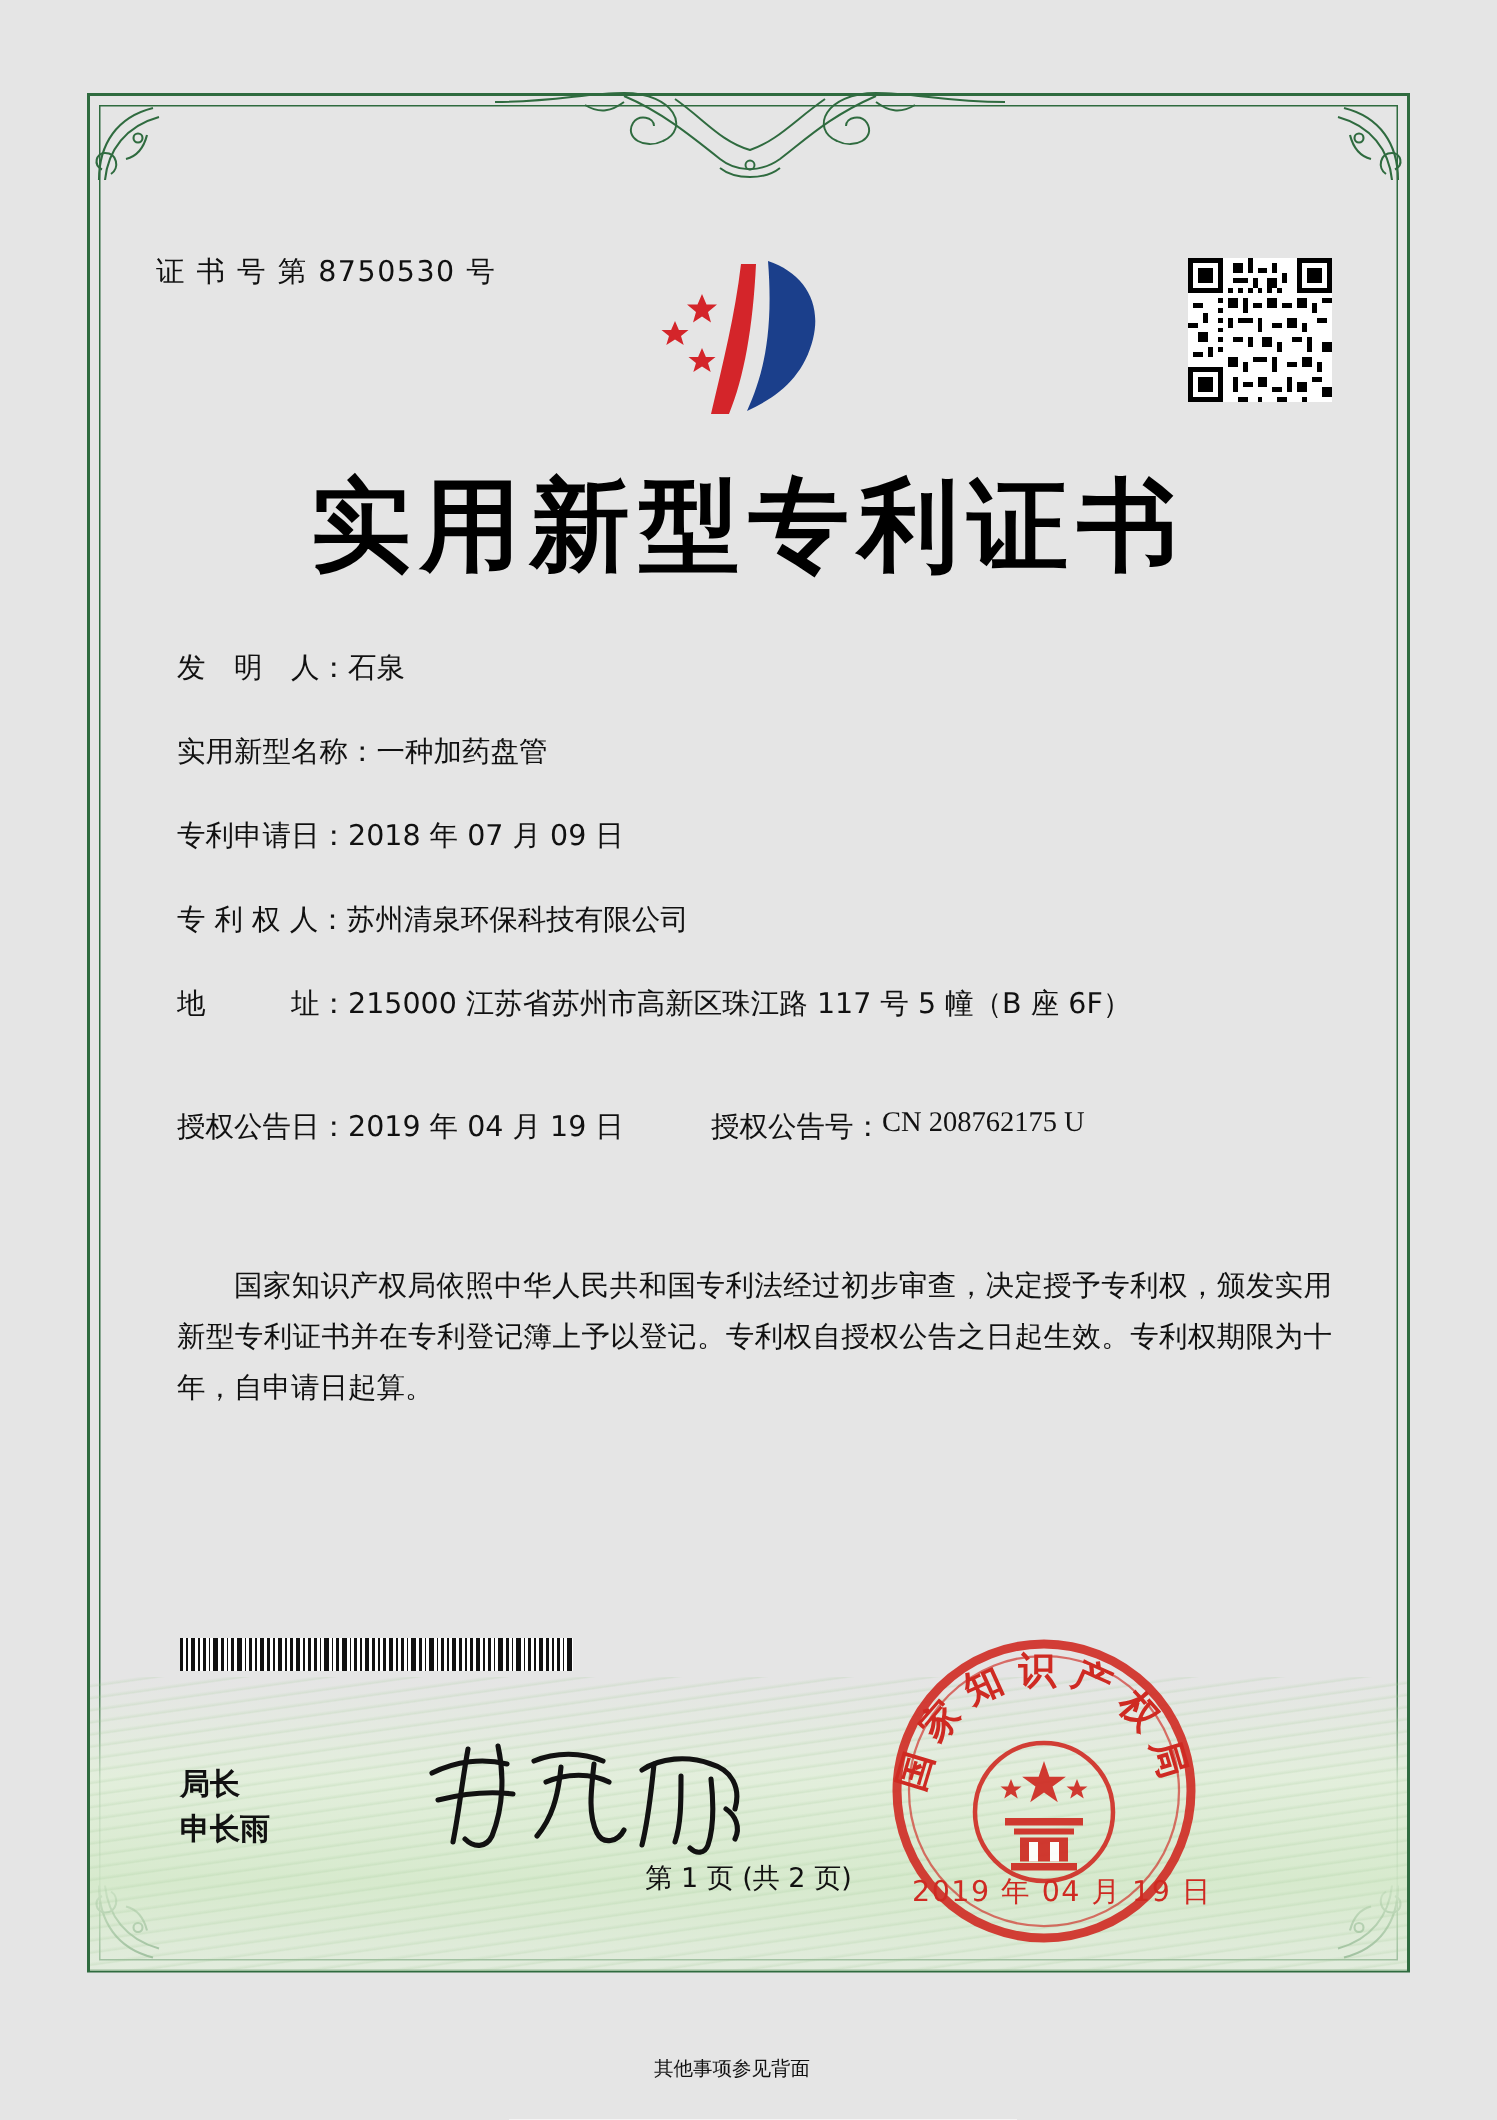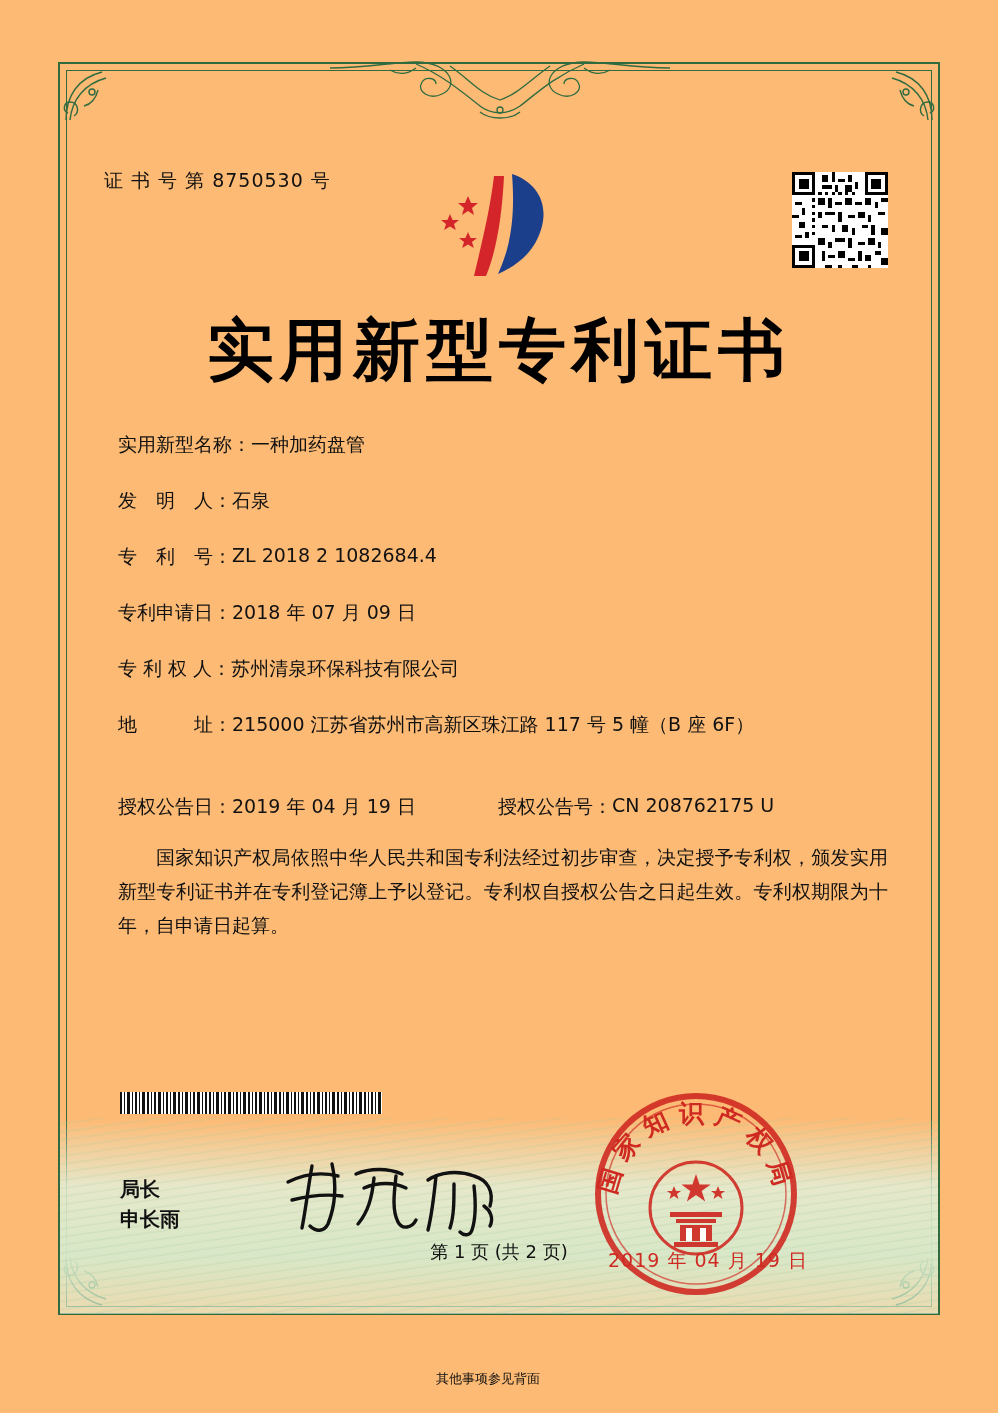--- a/index.html
+++ b/index.html
@@ -14,21 +14,21 @@
     color: #111;
     position: relative;
     overflow: hidden;
   }
 
   .page {
     position: absolute;
     left: 0; top: 0;
     width: 998px;
     height: 1413px;
-    background: #fdba74;
+    background: #e5e5e5;
   }
 
   
   .border-outer {
     position: absolute;
     left: 58px; top: 62px;
     width: 882px; height: 1253px;
     border: 2px solid #2f6b3f;
     box-sizing: border-box;
   }
@@ -147,21 +147,21 @@
   .grant-row {
     position: relative;
     height: 56px;
     font-size: 19px;
     font-family: "DejaVu Sans", "Liberation Sans", sans-serif;
     white-space: nowrap;
     margin-top: 26px;
   }
   .grant-second {
     position: absolute;
-    left: 380px; top: 0;
+    left: 356px; top: 0; font-family: Liberation Serif, serif;
   }
 
   
   .paras {
     position: absolute;
     left: 118px; top: 840px;
     width: 770px;
     font-size: 19px;
     line-height: 34px;
     font-family: "DejaVu Sans", "Liberation Sans", sans-serif;
@@ -396,30 +396,27 @@
           <rect x="23" y="28" width="1" height="1"></rect>
       </g>
     </svg>
   </div>
 
   <div class="title">实用新型专利证书</div>
 
   <div class="fields">
 
     <div class="field-row">
+      <span class="field-label">发　明　人：</span><span class="field-value">石泉</span>
+    </div>
+
+    <div class="field-row">
       <span class="field-label">实用新型名称：</span><span class="field-value">一种加药盘管</span>
     </div>
 
-    <div class="field-row">
-      <span class="field-label">发　明　人：</span><span class="field-value">石泉</span>
-    </div>
-
-    <div class="field-row">
-      <span class="field-label">专　利　号：</span><span class="field-value">ZL 2018 2 1082684.4</span>
-    </div>
 
     <div class="field-row">
       <span class="field-label">专利申请日：</span><span class="field-value">2018 年 07 月 09 日</span>
     </div>
 
     <div class="field-row">
       <span class="field-label">专 利 权 人：</span><span class="field-value">苏州清泉环保科技有限公司</span>
     </div>
 
     <div class="field-row">

